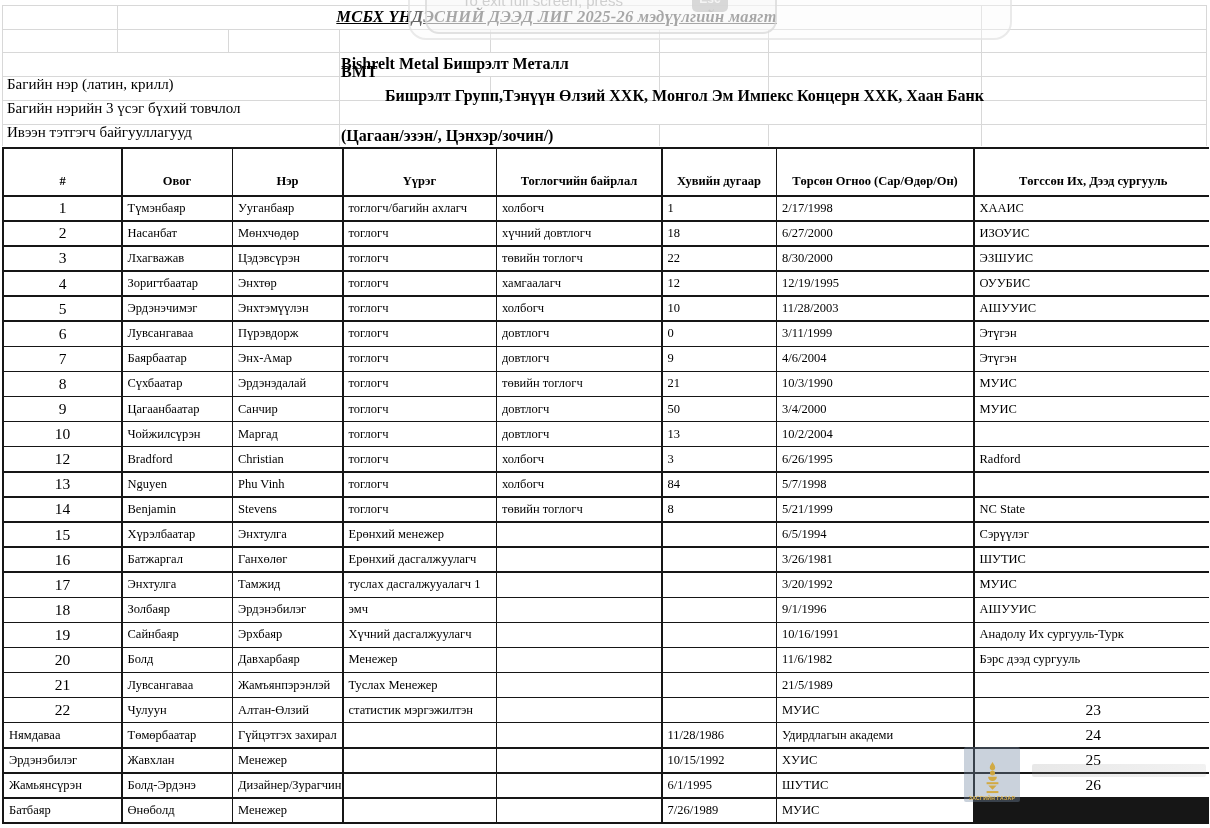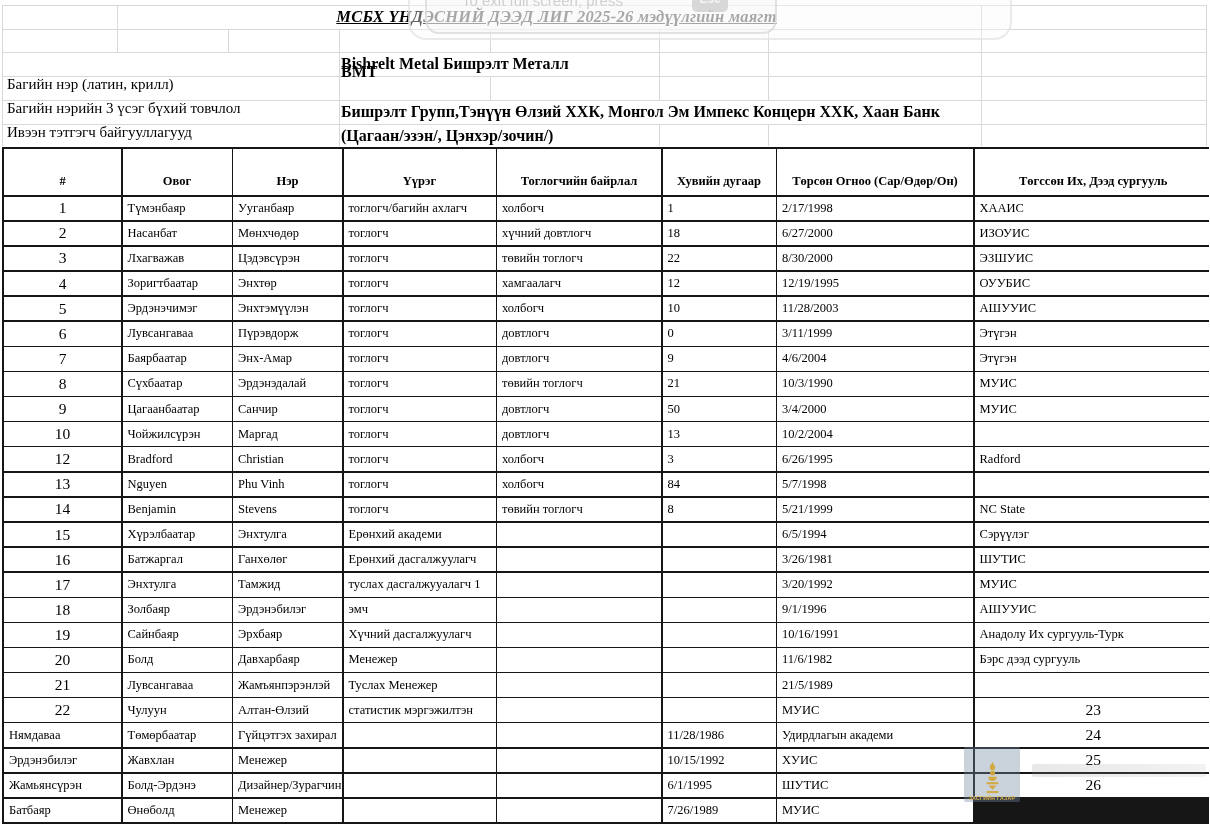--- a/index.html
+++ b/index.html
@@ -103,21 +103,21 @@
 
 <div class="sheet-title">МСБХ ҮНДЭСНИЙ ДЭЭД ЛИГ 2025-26 мэдүүлгийн маягт</div>
 
 <div class="info-label" style="top:52px;">Багийн нэр (латин, крилл)</div>
 <div class="info-value" style="top:52px;">Bishrelt Metal Бишрэлт Металл</div>
 
 <div class="info-label" style="top:76px;">Багийн нэрийн 3 үсэг бүхий товчлол</div>
 <div class="info-value" style="top:60px;">BMT</div>
 
 <div class="info-label" style="top:100px;">Ивээн тэтгэгч байгууллагууд</div>
-<div class="info-value" style="top:100px;">Бишрэлт Групп,Тэнүүн Өлзий ХХК, Монгол Эм Импекс Концерн ХХК, Хаан Банк</div>
+<div class="info-value" style="top:84px;margin-left:44px;">Бишрэлт Групп,Тэнүүн Өлзий ХХК, Монгол Эм Импекс Концерн ХХК, Хаан Банк</div>
 
 <div class="info-label" style="top:124px;font-weight:bold;">Багийн өмсгөлийн өнгө</div>
 <div class="info-value" style="top:124px;">(Цагаан/эзэн/, Цэнхэр/зочин/)</div>
 
 <div class="roster" id="roster">
     <div class="cell head">#</div>
     <div class="cell head">Овог</div>
     <div class="cell head">Нэр</div>
     <div class="cell head">Үүрэг</div>
     <div class="cell head">Тоглогчийн байрлал</div>
@@ -224,21 +224,21 @@
     <div class="cell">Benjamin</div>
     <div class="cell">Stevens</div>
     <div class="cell">тоглогч</div>
     <div class="cell">төвийн тоглогч</div>
     <div class="cell">8</div>
     <div class="cell">5/21/1999</div>
     <div class="cell">NC State</div>
     <div class="cell num">15</div>
     <div class="cell">Хүрэлбаатар</div>
     <div class="cell">Энхтулга</div>
-    <div class="cell">Ерөнхий академи</div>
+    <div class="cell">Ерөнхий менежер</div>
     <div class="cell"></div>
     <div class="cell"></div>
     <div class="cell">6/5/1994</div>
     <div class="cell">Сэрүүлэг</div>
     <div class="cell num">16</div>
     <div class="cell">Батжаргал</div>
     <div class="cell">Ганхөлөг</div>
     <div class="cell">Ерөнхий дасгалжуулагч</div>
     <div class="cell"></div>
     <div class="cell"></div>

